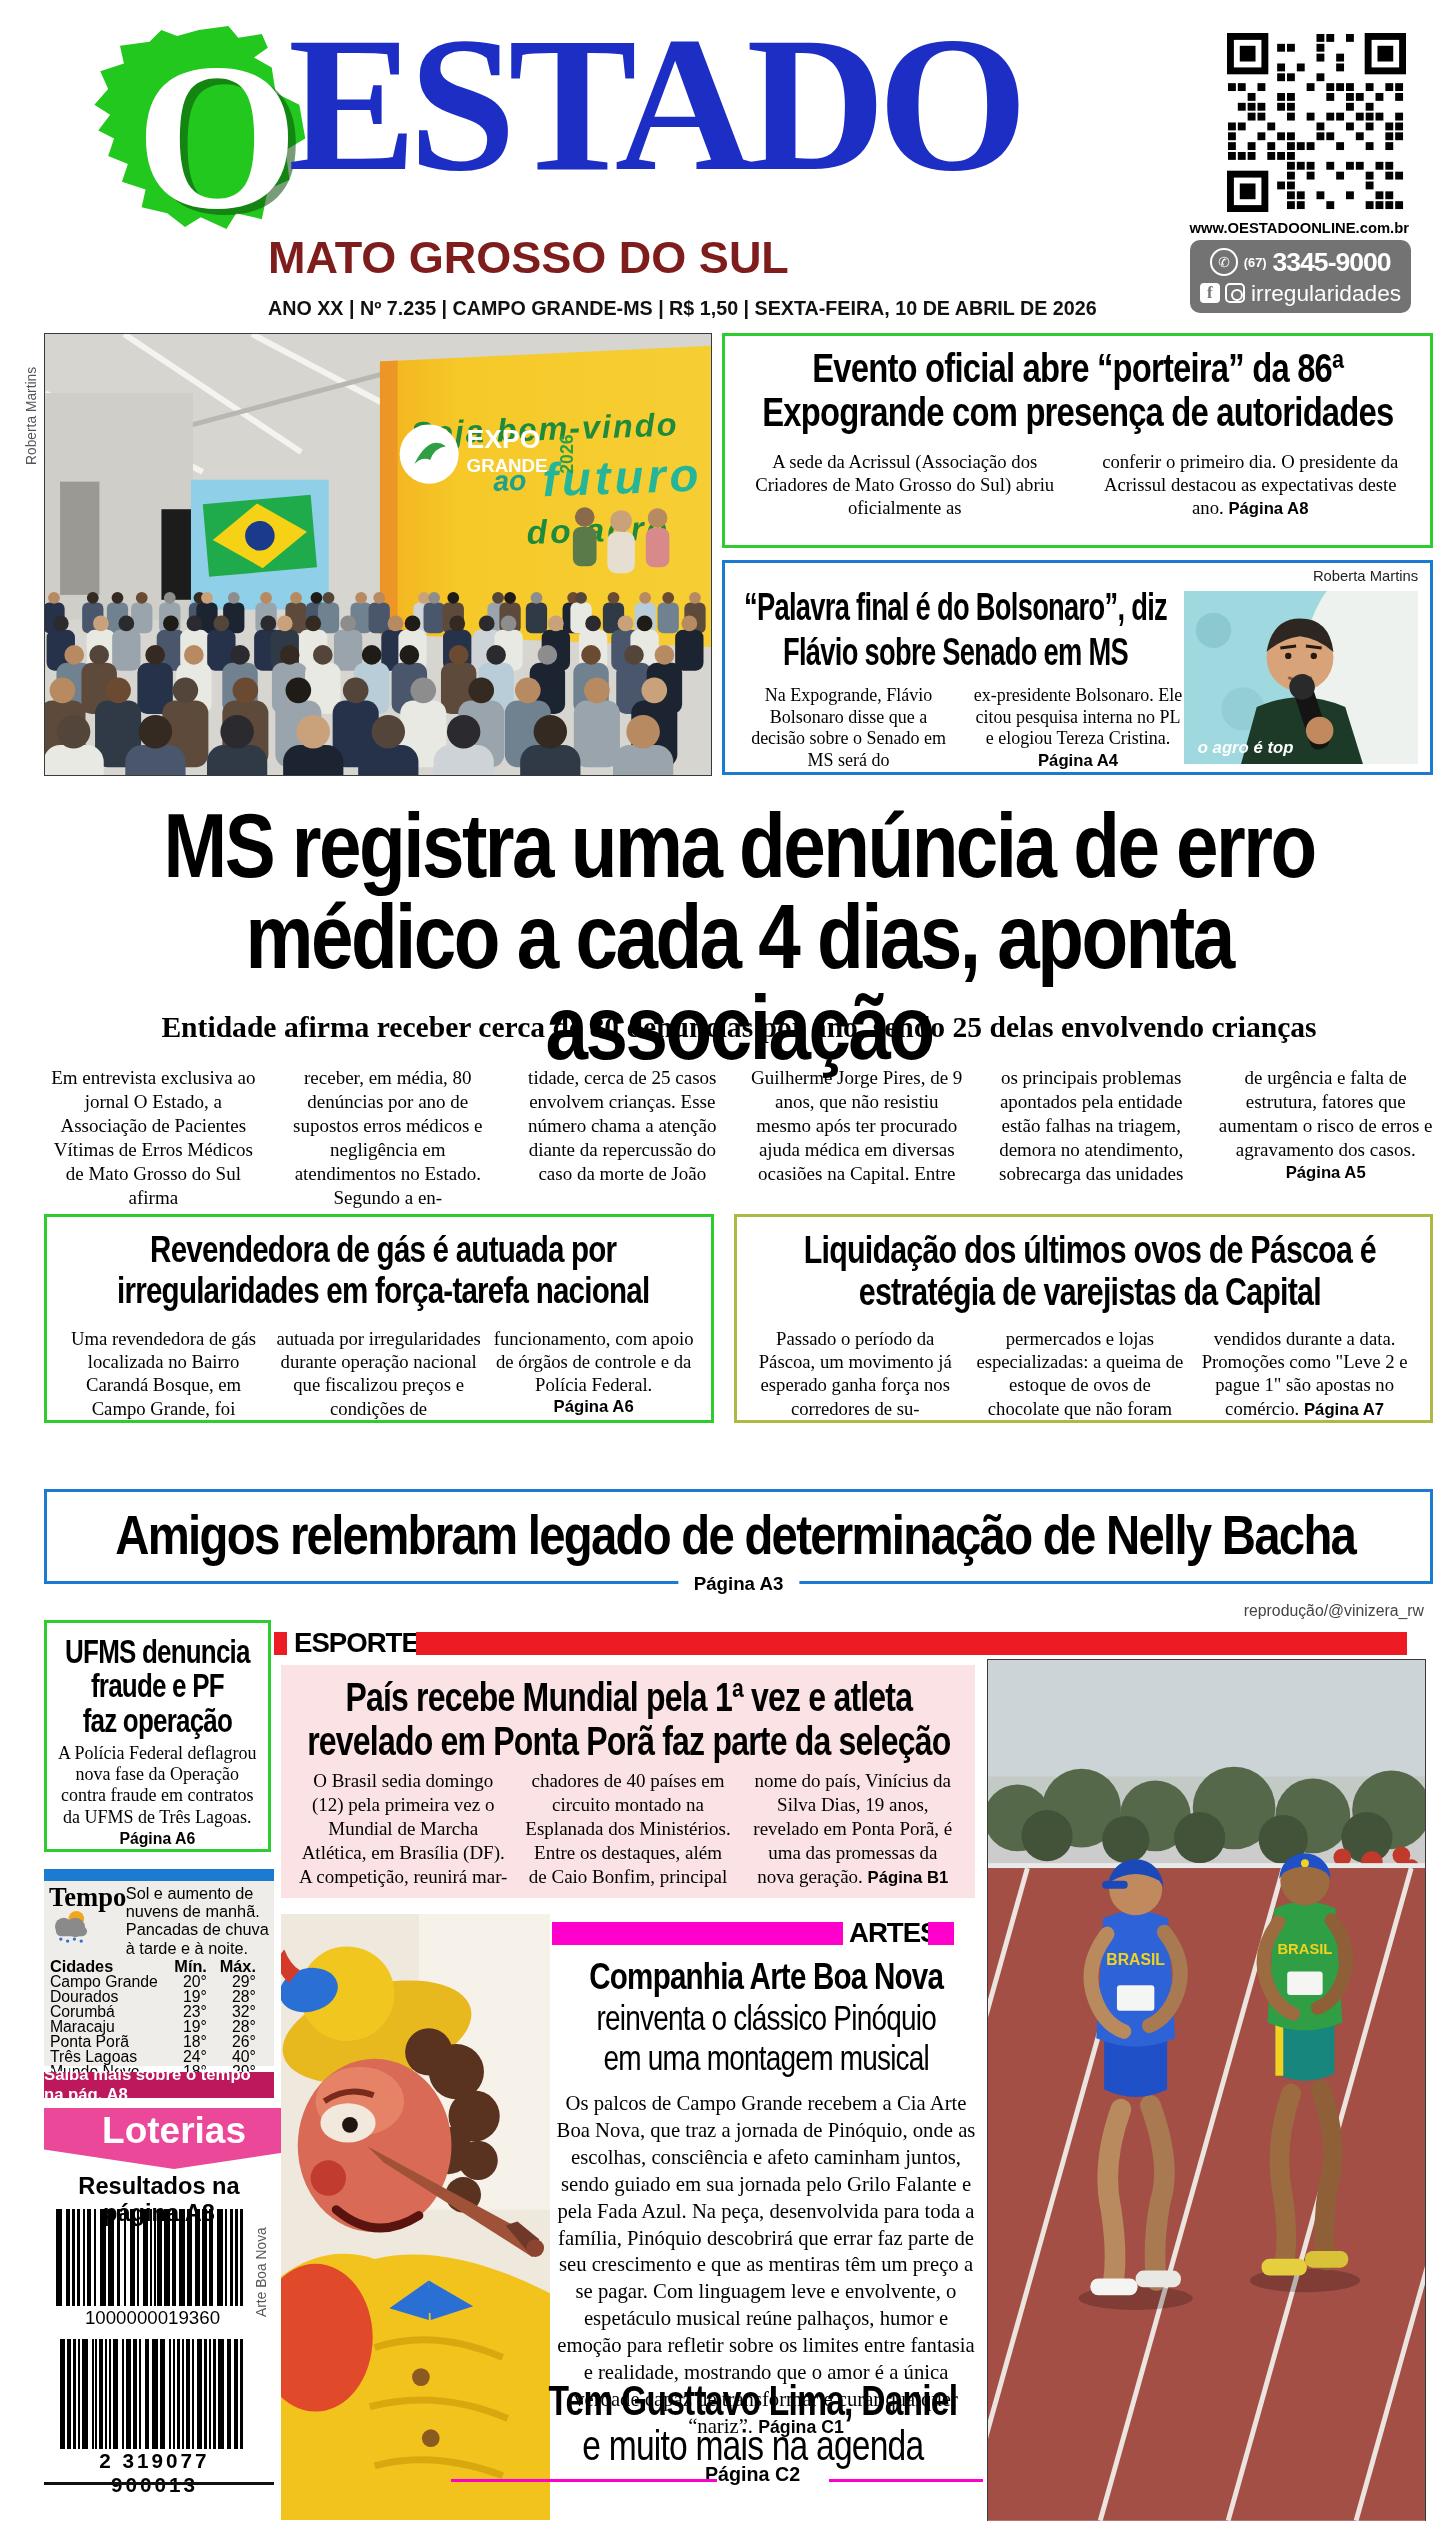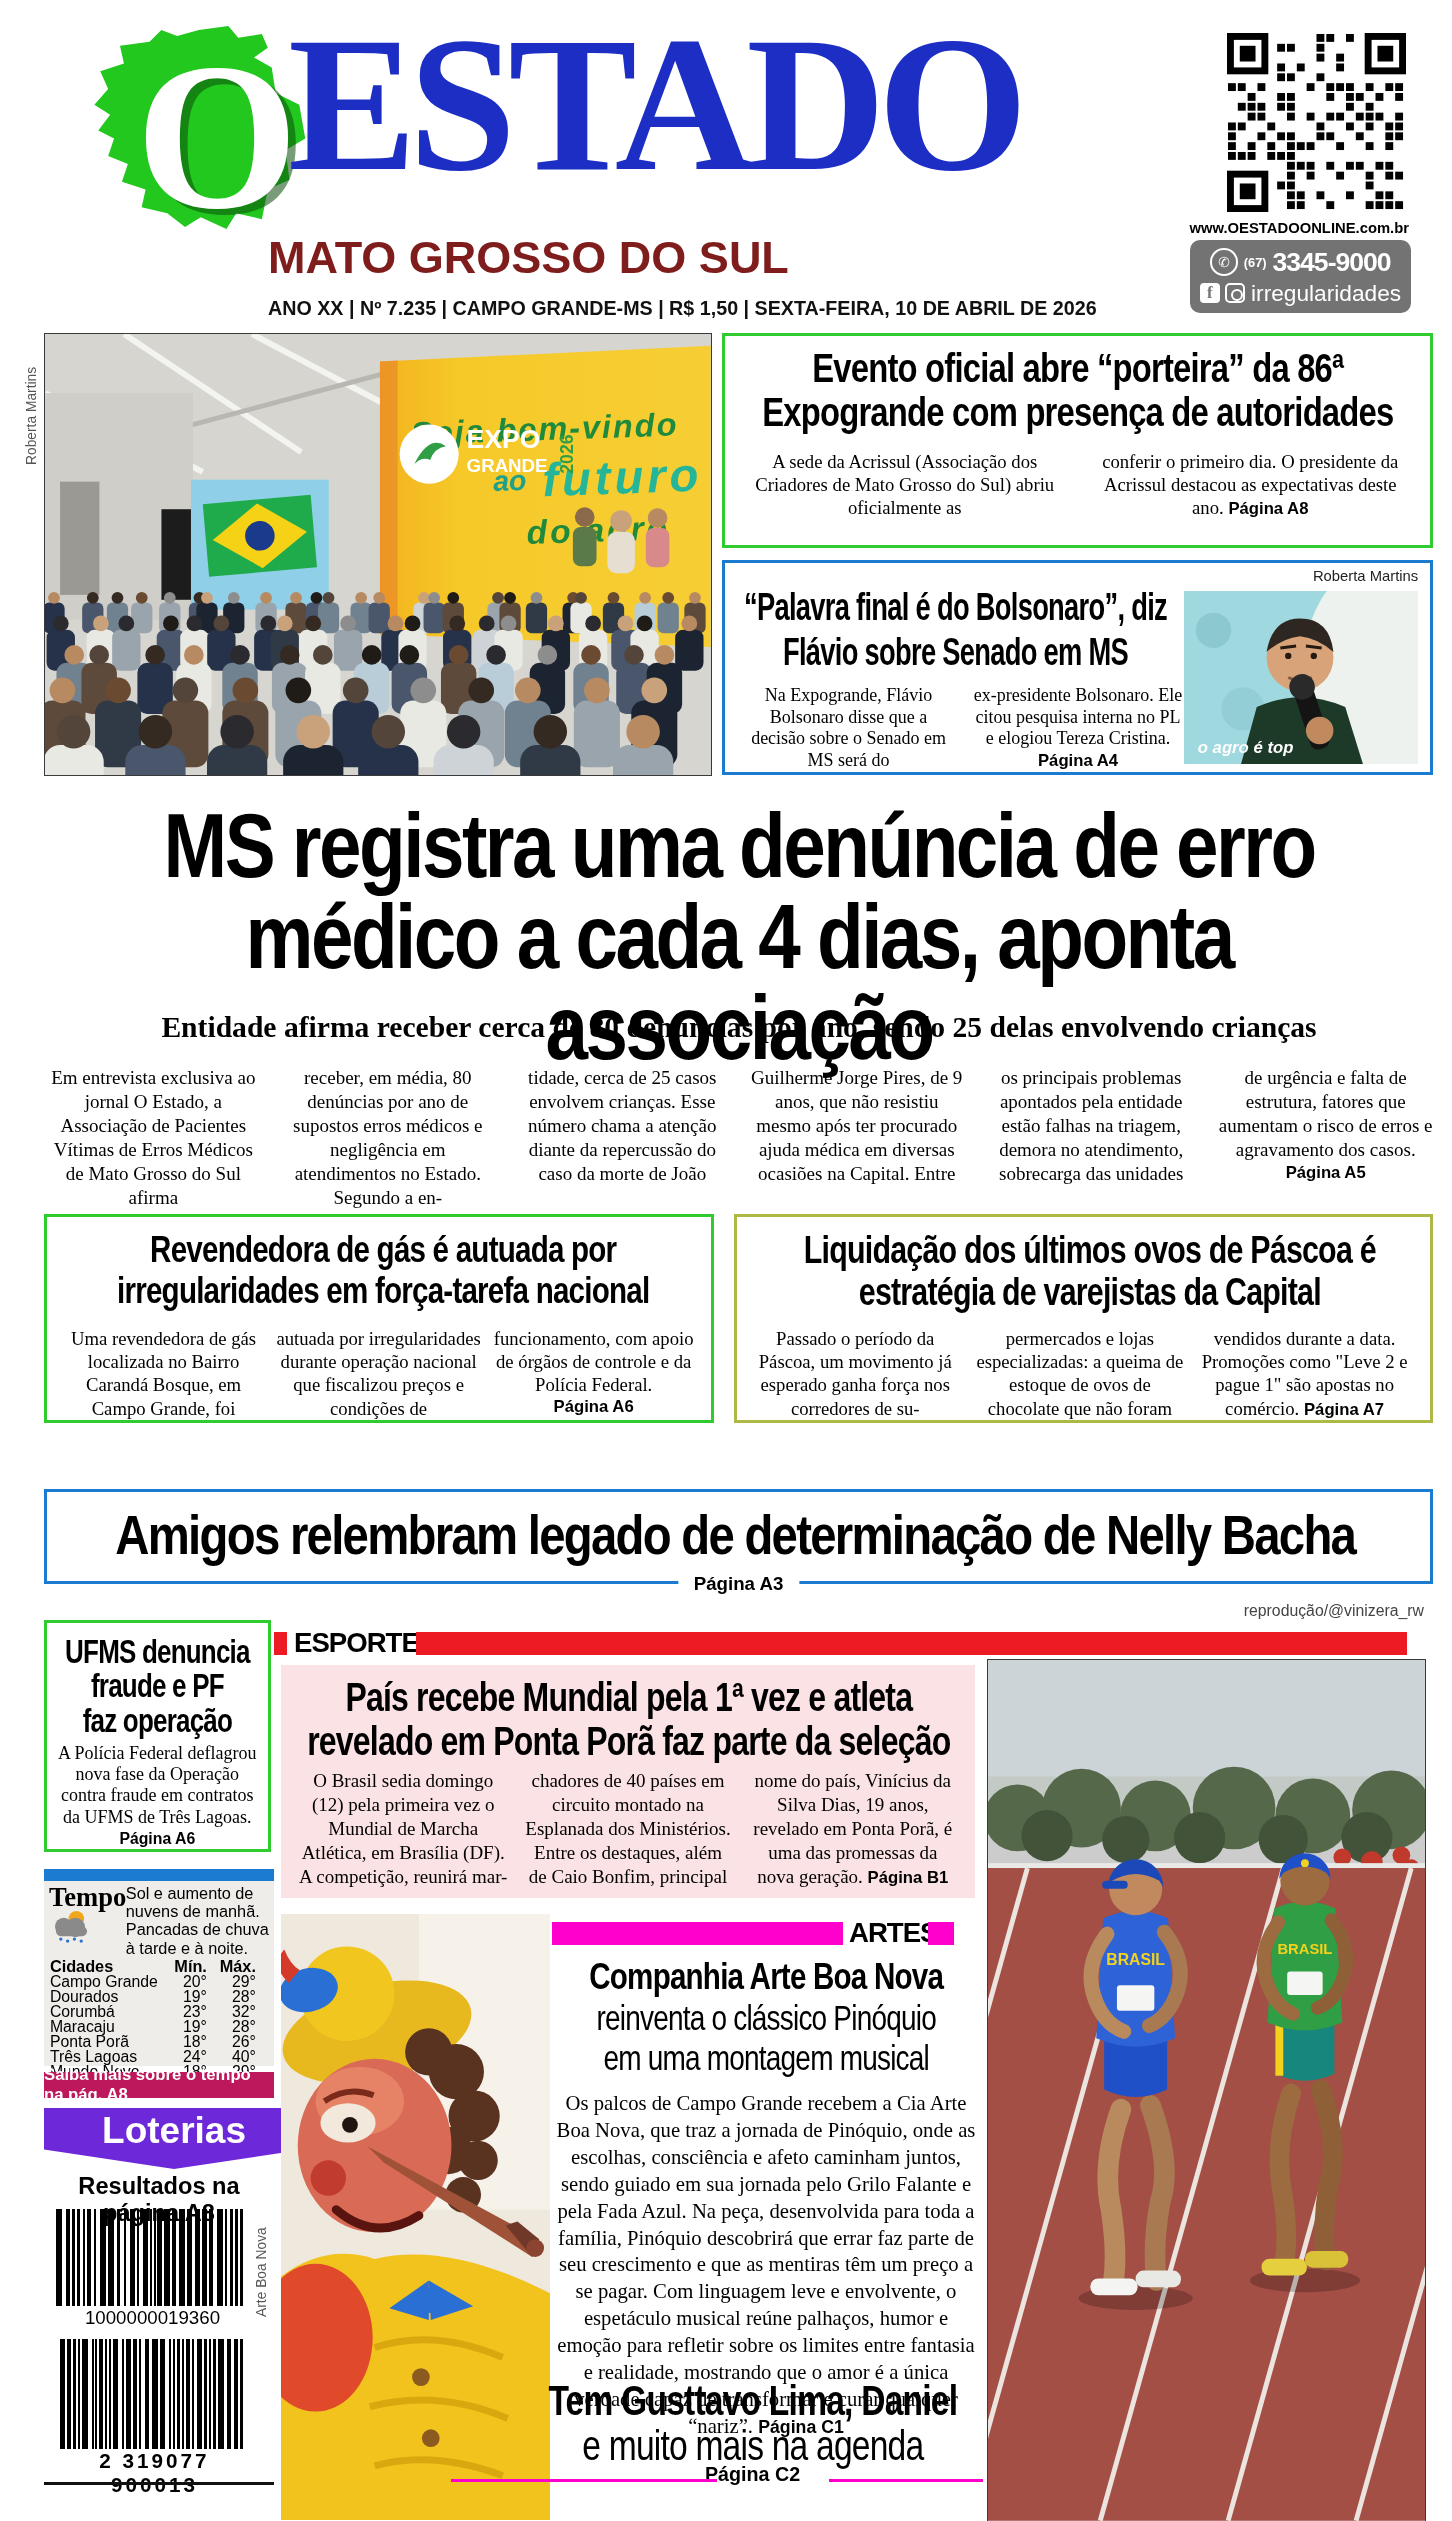--- a/index.html
+++ b/index.html
@@ -662,21 +662,21 @@
             <td>Coxim</td>
             <td class="num">22°</td>
             <td class="num">31°</td>
           </tr>
       </tbody>
     </table>
   </div>
   <div class="abs" style="left:44px;top:2072px;width:230px;height:25.6px;background:#be185d;color:#fff;font-weight:700;font-size:16.7px;
               display:flex;align-items:center;justify-content:center;">Saiba mais sobre o tempo na pág. A8</div>
 
-  <div class="abs" style="left:44px;top:2108px;width:260px;height:61px;background:#6d28d9;
+  <div class="abs" style="left:44px;top:2108px;width:260px;height:61px;background:#ec4899;
               clip-path:polygon(0 0,100% 0,100% 68%,50% 100%,0 68%);">
     <div style="text-align:center;color:#fff;font-weight:700;font-size:37px;line-height:45px;">Loterias</div>
   </div>
   <div class="abs" style="left:44px;top:2173px;width:230px;text-align:center;font-weight:700;font-size:23.6px;">Resultados na página A8</div>
 
   <div class="abs" style="left:56px;top:2209px;width:193px;height:97px;" id="bc1">
       <i style="left: 0px; width: 5.9px; height: 97px;"></i>
       <i style="left: 9.9px; width: 3.9px; height: 97px;"></i>
       <i style="left: 15.8px; width: 3px; height: 97px;"></i>
       <i style="left: 20.7px; width: 3px; height: 97px;"></i>

